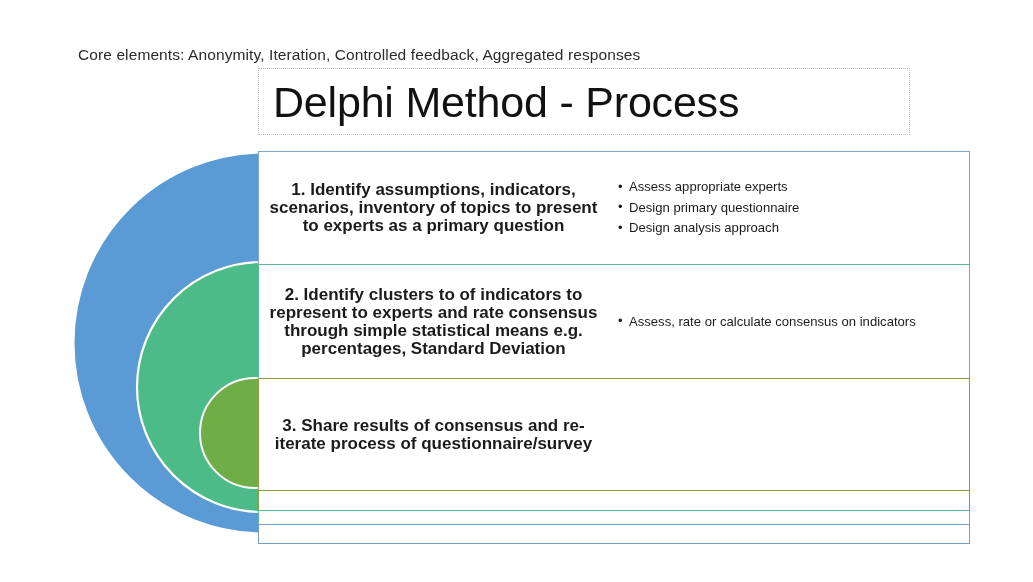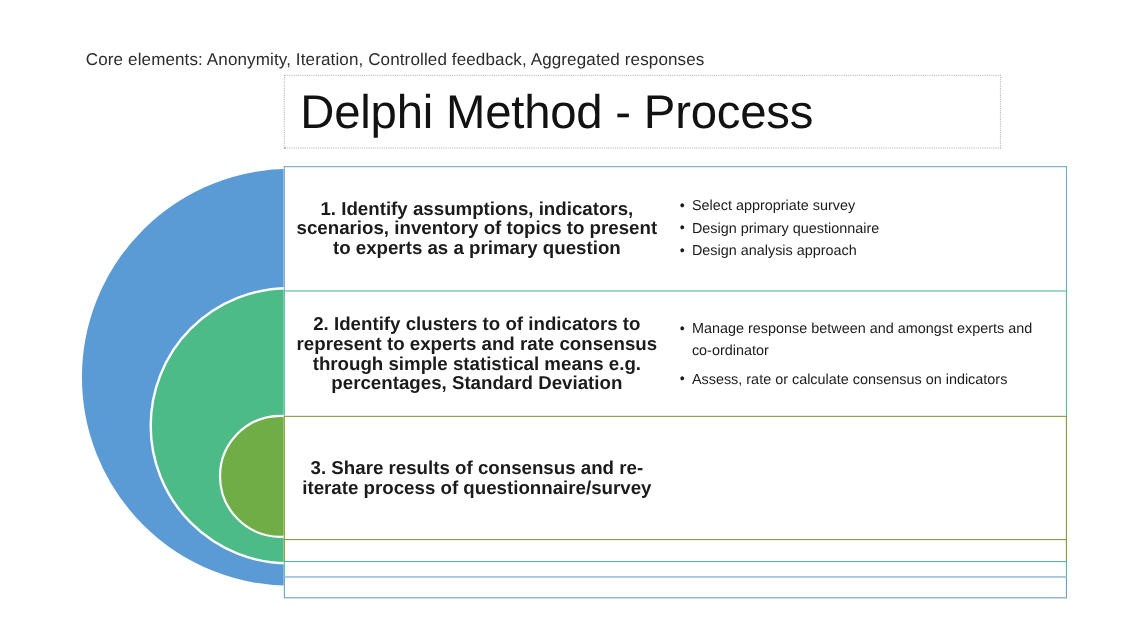--- a/index.html
+++ b/index.html
@@ -148,34 +148,33 @@
 </div>
 
 <div id="process-table">
 
   <div class="prow r1">
     <div class="cell-left">
       <div class="txt">1. Identify assumptions, indicators, scenarios, inventory of topics to present to experts as a primary question</div>
     </div>
     <div class="cell-right">
       <ul class="bullets">
-        <li>Select appropriate survey</li>
+        <li>Assess appropriate experts</li>
         <li>Design primary questionnaire</li>
         <li>Design analysis approach</li>
       </ul>
     </div>
   </div>
 
   <div class="prow r2">
     <div class="cell-left">
       <div class="txt">2. Identify clusters to of indicators to represent to experts and rate consensus through simple statistical means e.g. percentages, Standard Deviation</div>
     </div>
     <div class="cell-right">
       <ul class="bullets loose">
-        <li>Manage response between and amongst experts and co-ordinator</li>
         <li>Assess, rate or calculate consensus on indicators</li>
       </ul>
     </div>
   </div>
 
   <div class="prow r3">
     <div class="cell-left">
       <div class="txt">3. Share results of consensus and re-iterate process of questionnaire/survey</div>
     </div>
   </div>

